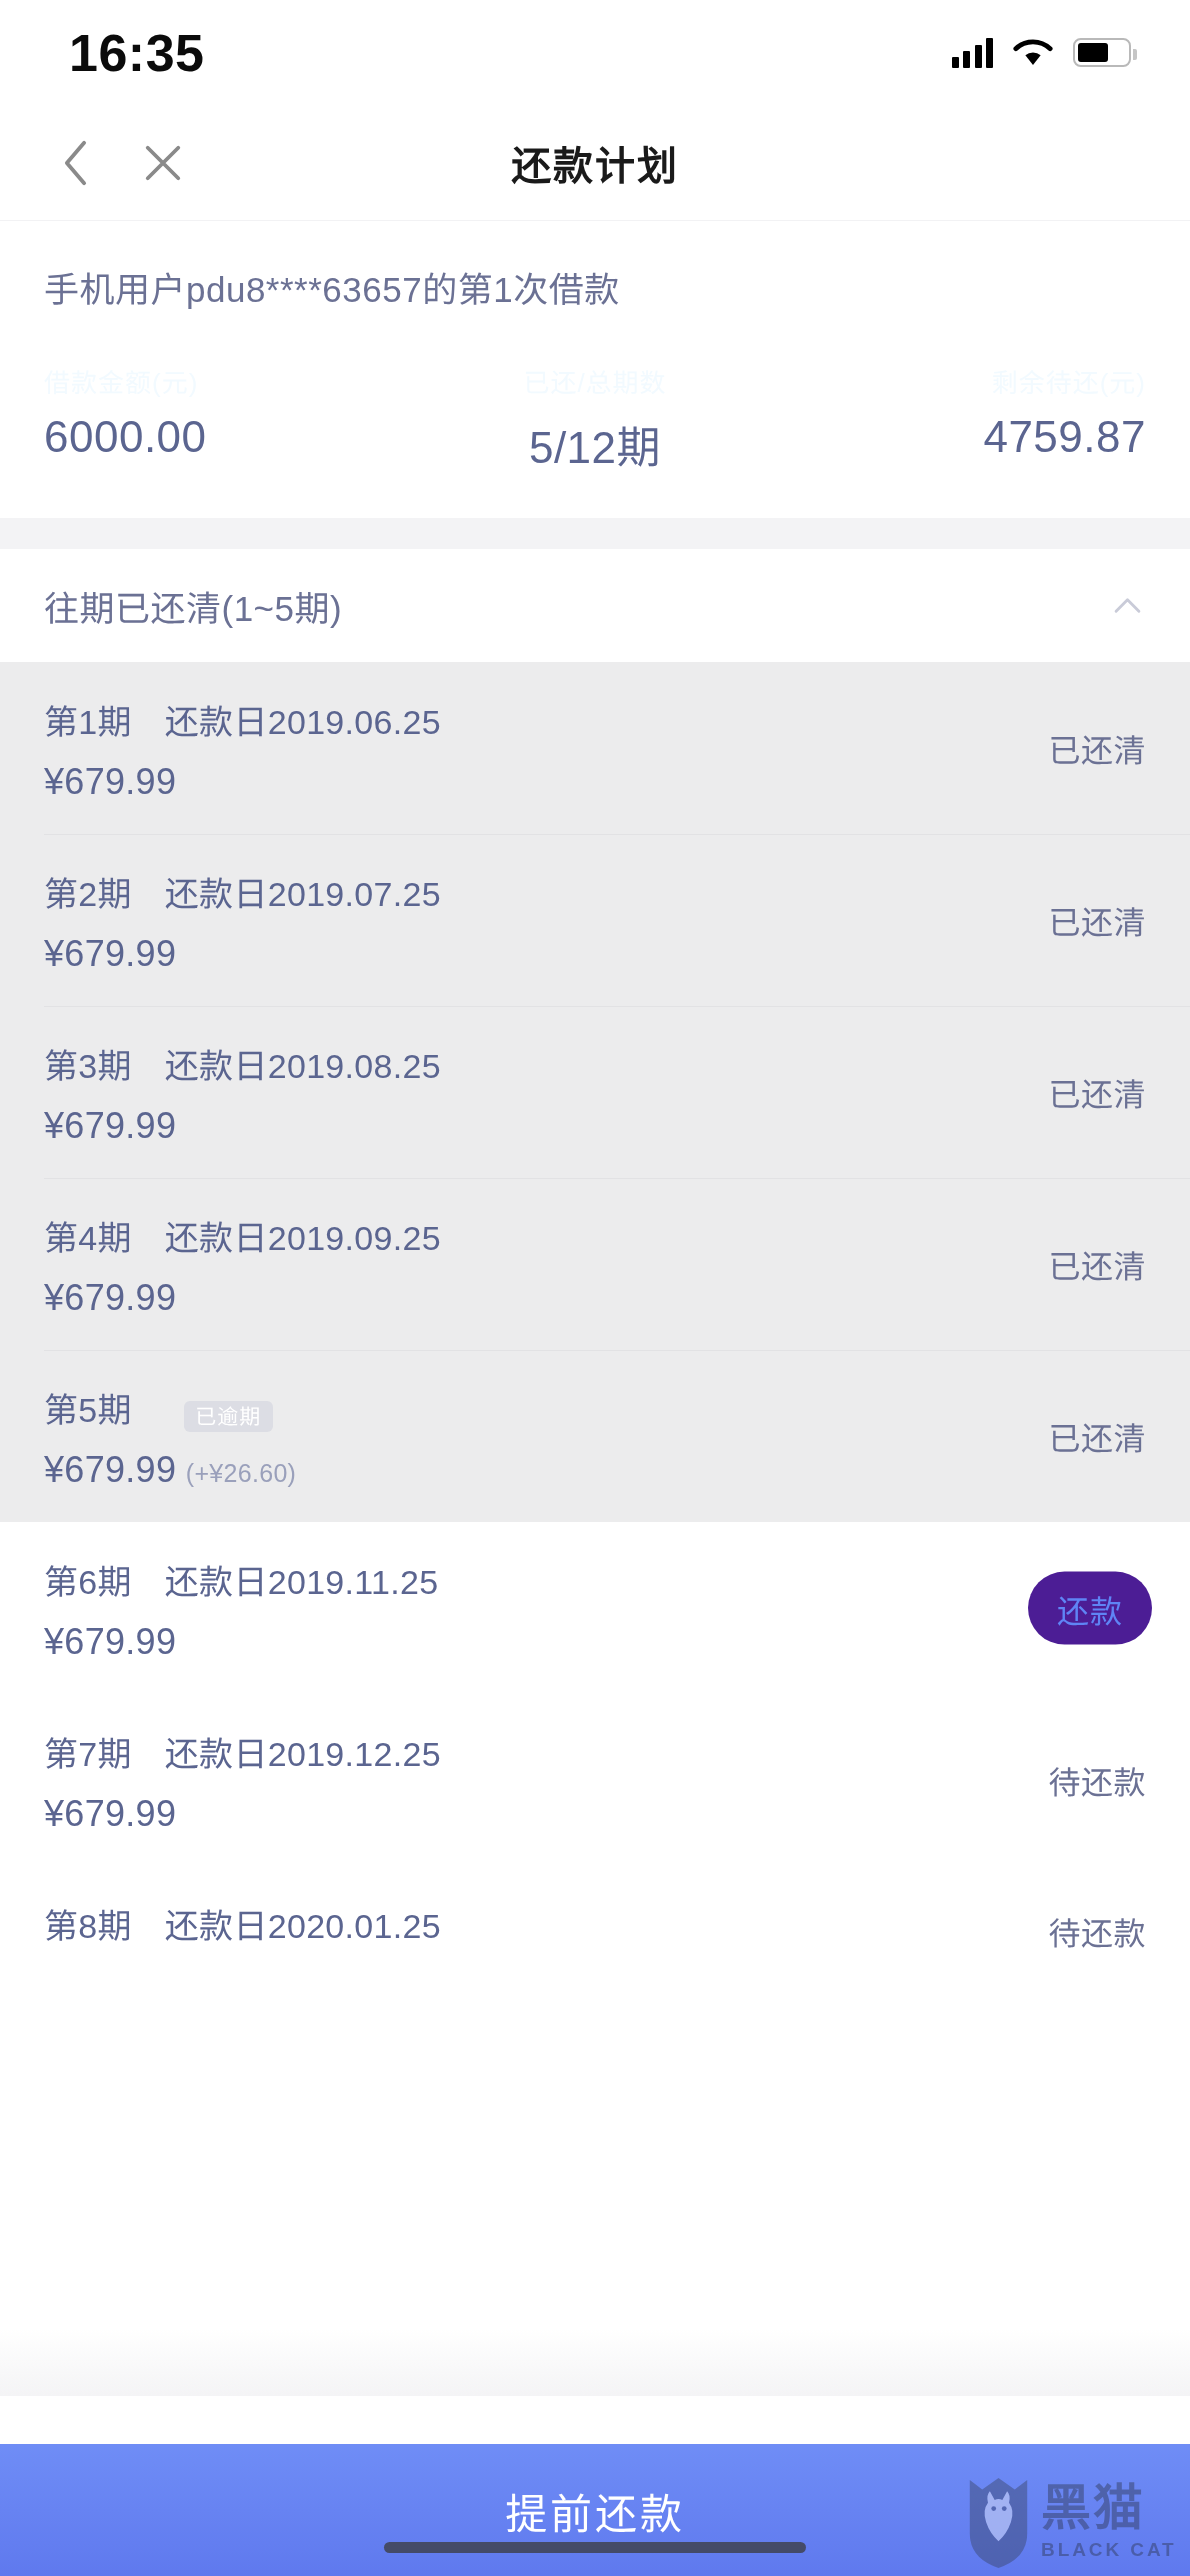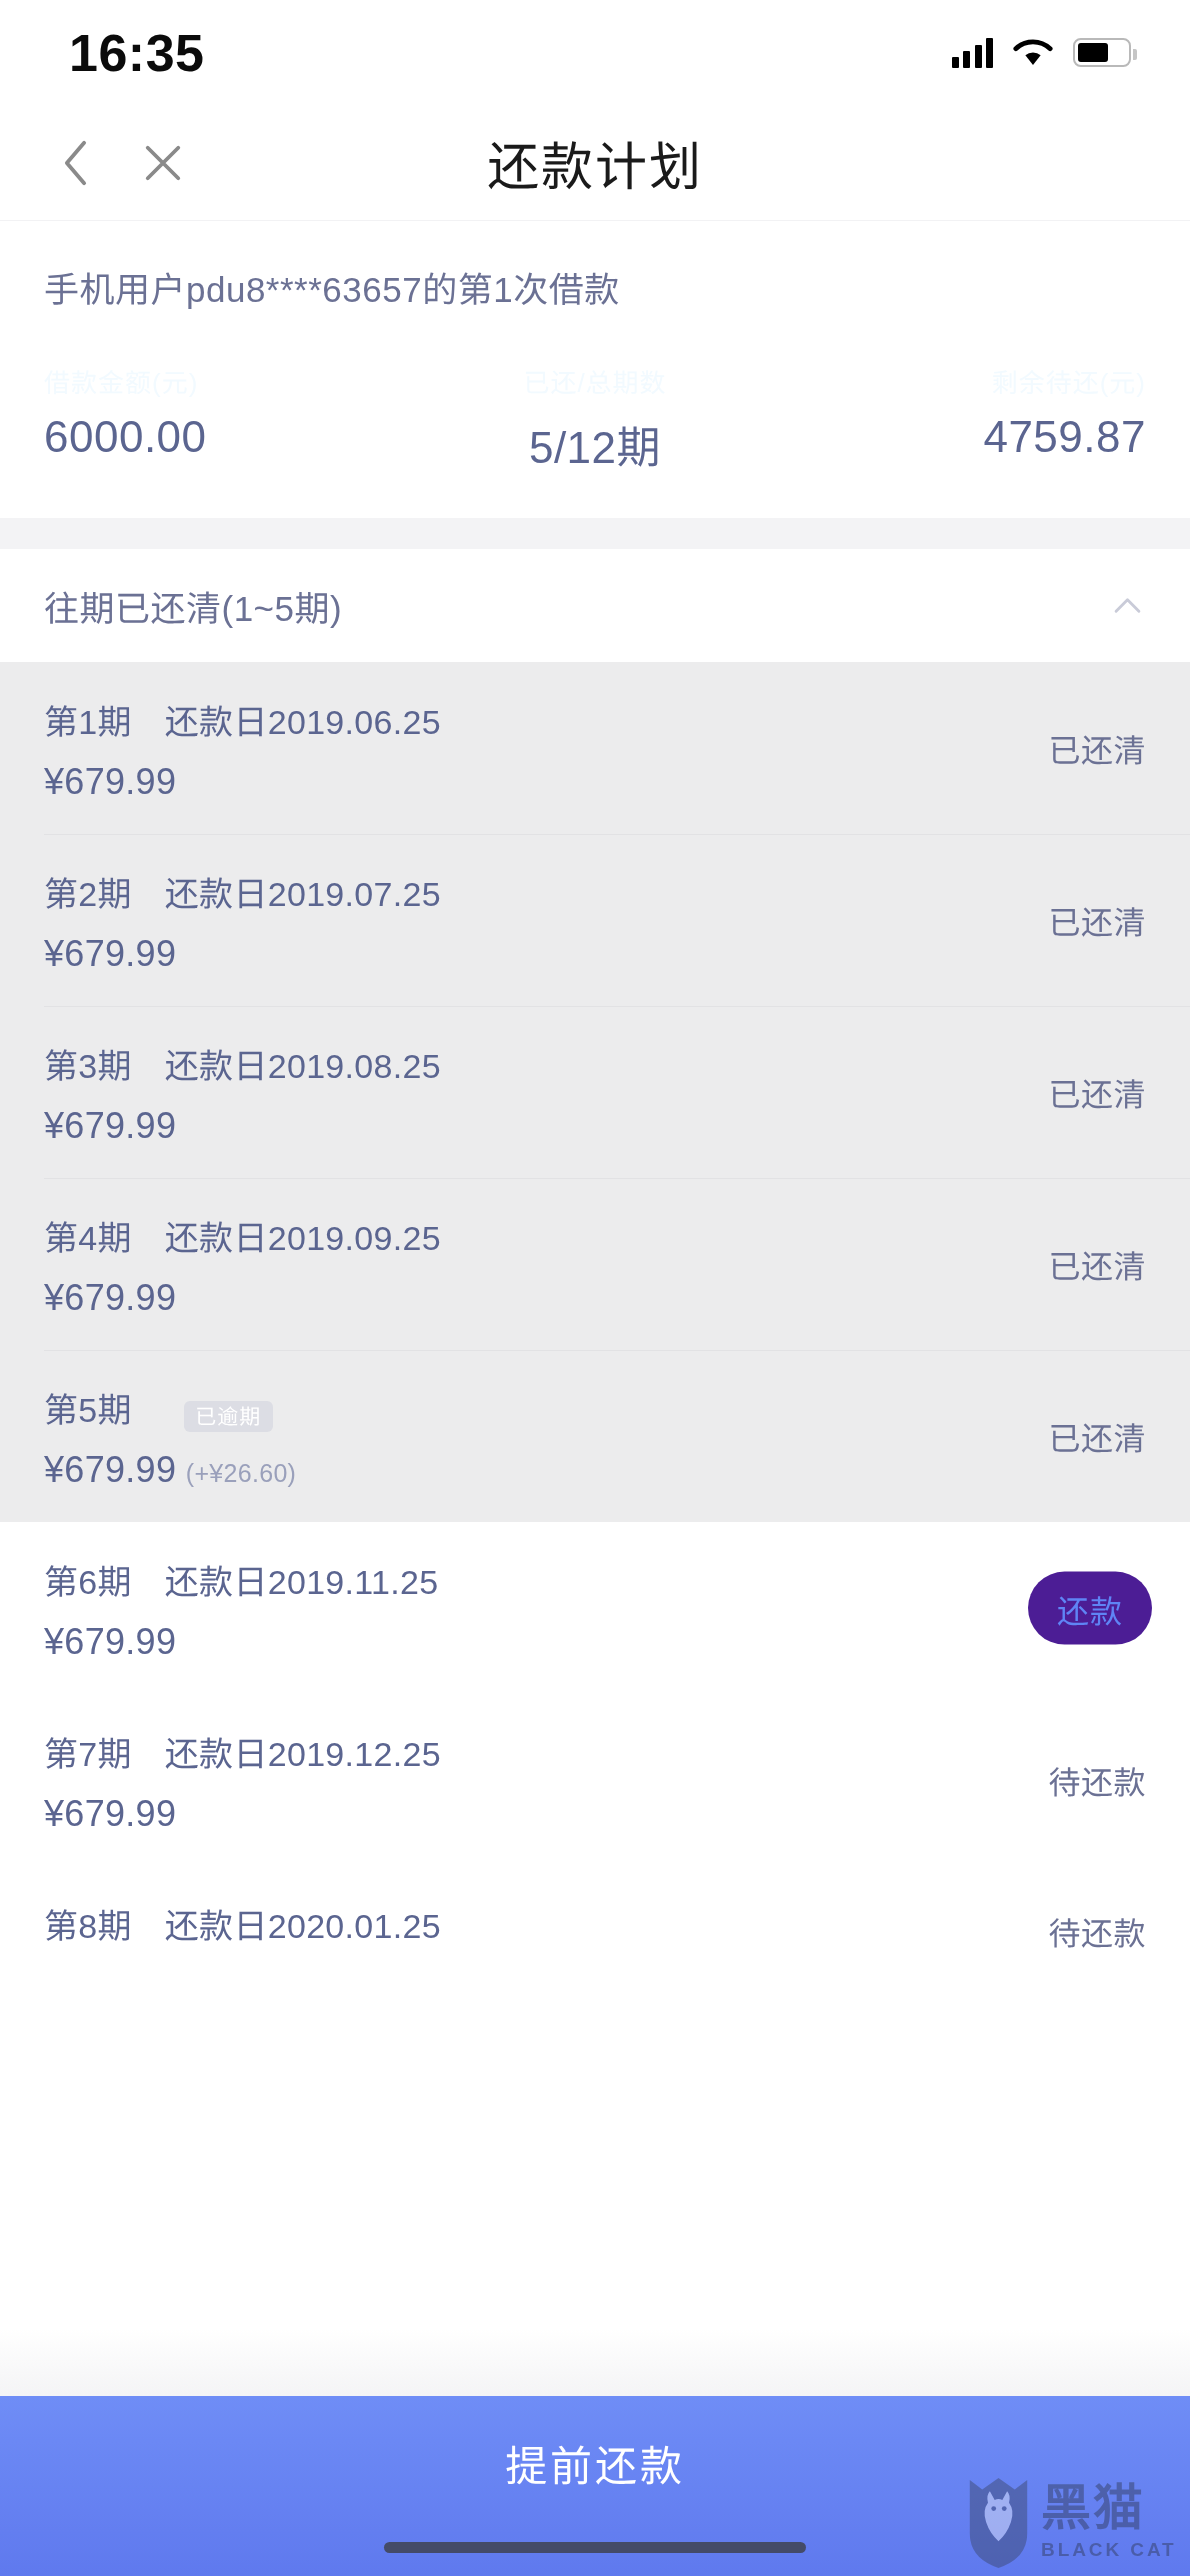--- a/index.html
+++ b/index.html
@@ -60,21 +60,21 @@
   .nav-actions { display:flex; align-items:center; gap:38px; padding-left:50px; }
   .nav-back, .nav-close {
     width:50px; height:50px;
     display:flex; align-items:center; justify-content:center;
     cursor:pointer;
   }
   .nav-back svg, .nav-close svg { display:block; }
   .nav-title {
     position:absolute; left:0; right:0; top:0; bottom:0;
     display:flex; align-items:center; justify-content:center;
-    font-size:52px; color:#1a1a1a; font-weight:400;
+    font-size:40px; color:#1a1a1a; font-weight:700;
     letter-spacing:1.9px; pointer-events:none;
   }
 
   
   .summary {
     background:#ffffff;
     padding:40px 44px 42px 44px;
     border-top:1px solid #f2f2f4;
   }
   .loan-title {
@@ -172,21 +172,21 @@
     padding:13.4px 29px;
     letter-spacing:1px;
     font-family:"Liberation Sans",sans-serif;
     cursor:pointer;
   }
 
   
   .bottom {
     position:absolute;
     left:0; right:0; bottom:0;
-    height:180px;
+    height:132px;
     background:linear-gradient(180deg,#6f8df6 0%,#5f79ee 100%);
     display:flex; align-items:flex-start; justify-content:center;
     padding-top:36px;
   }
   .bottom-btn {
     font-size:42px; color:#ffffff; letter-spacing:2.9px;
     background:transparent; border:none;
     font-family:"Liberation Sans",sans-serif;
     cursor:pointer;
   }

